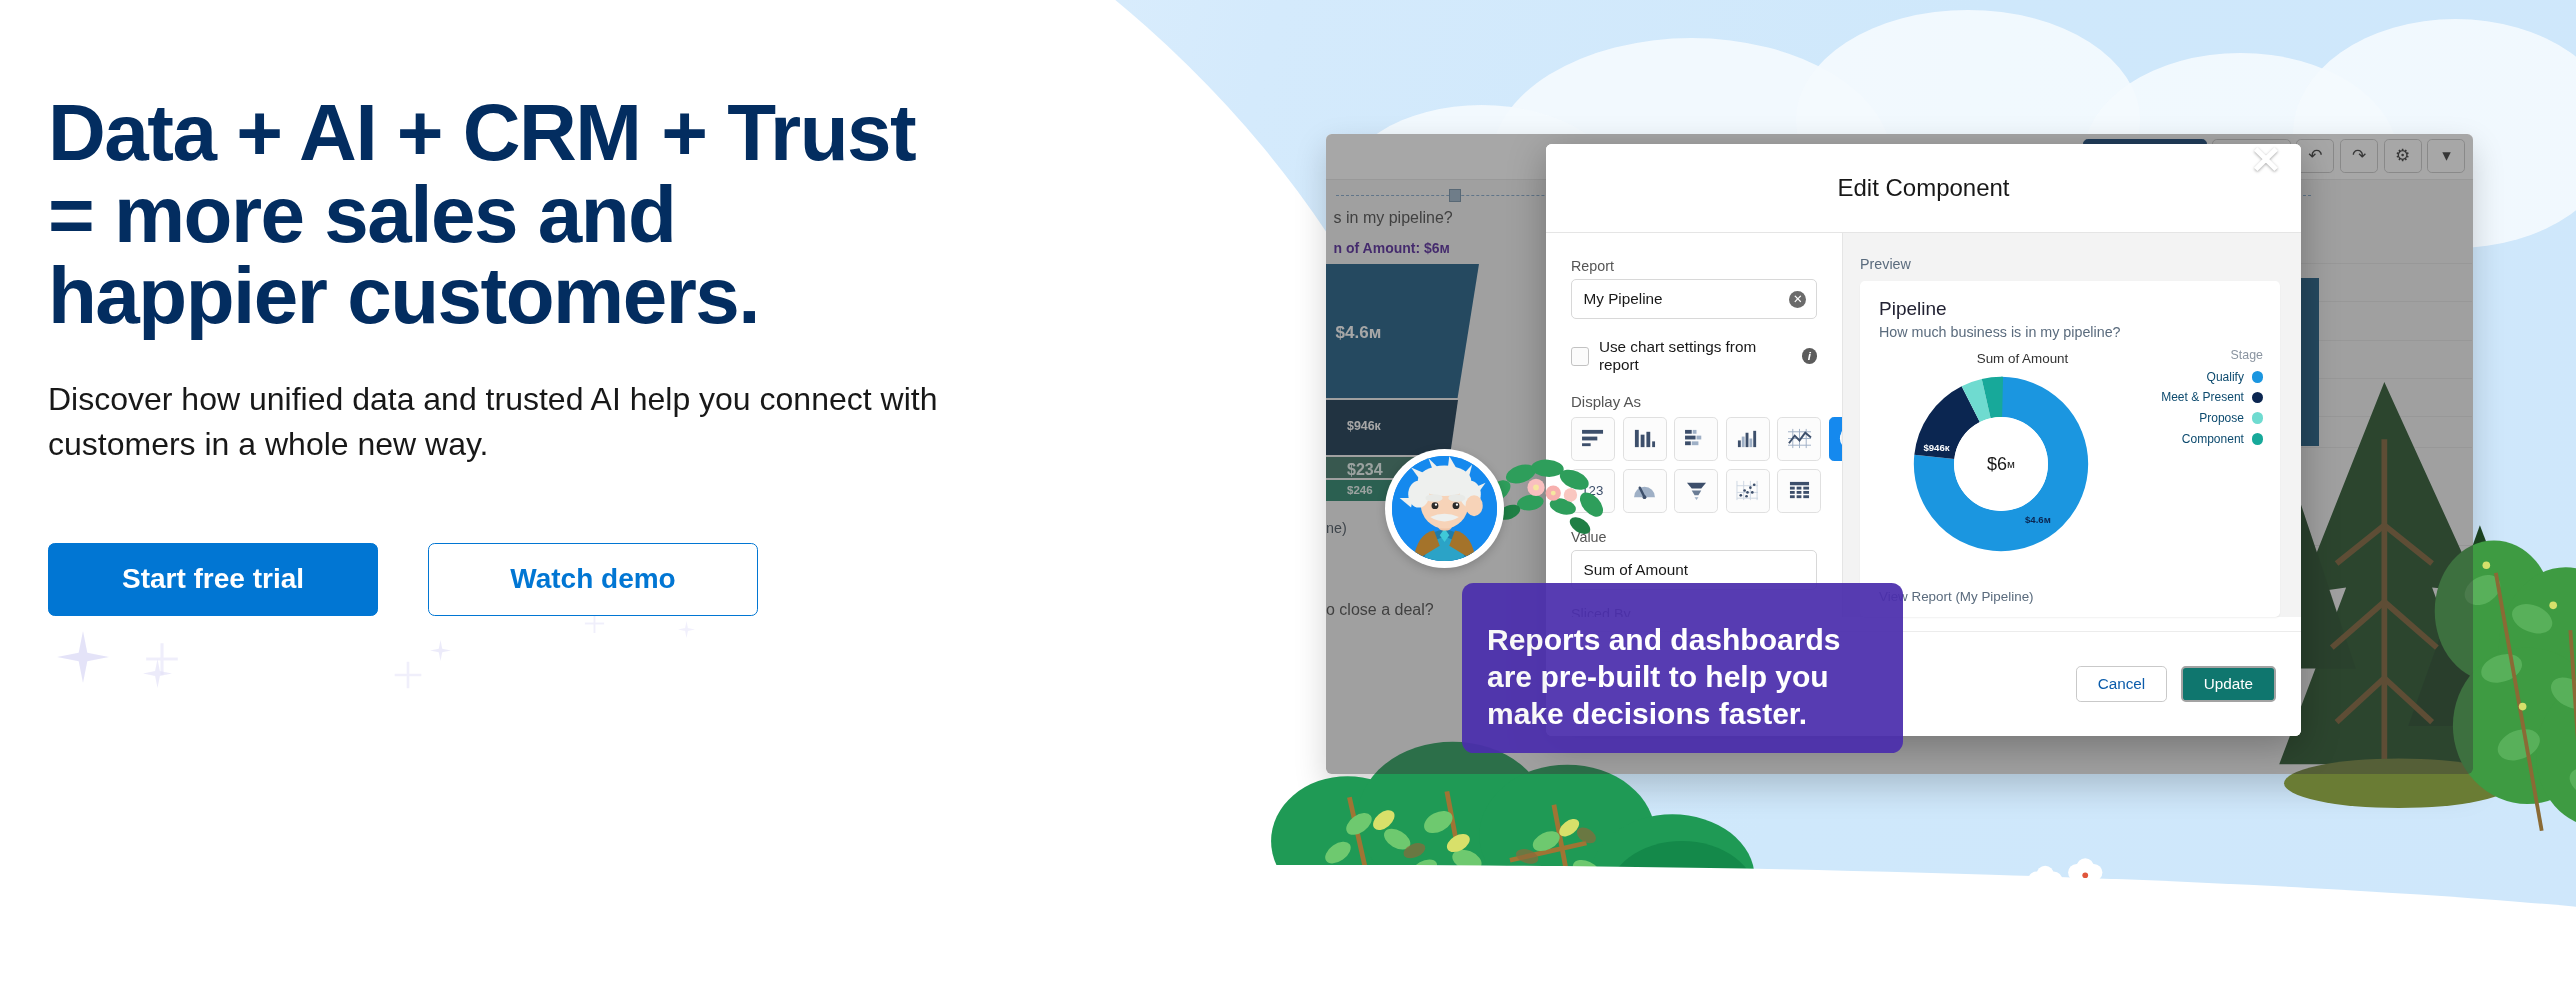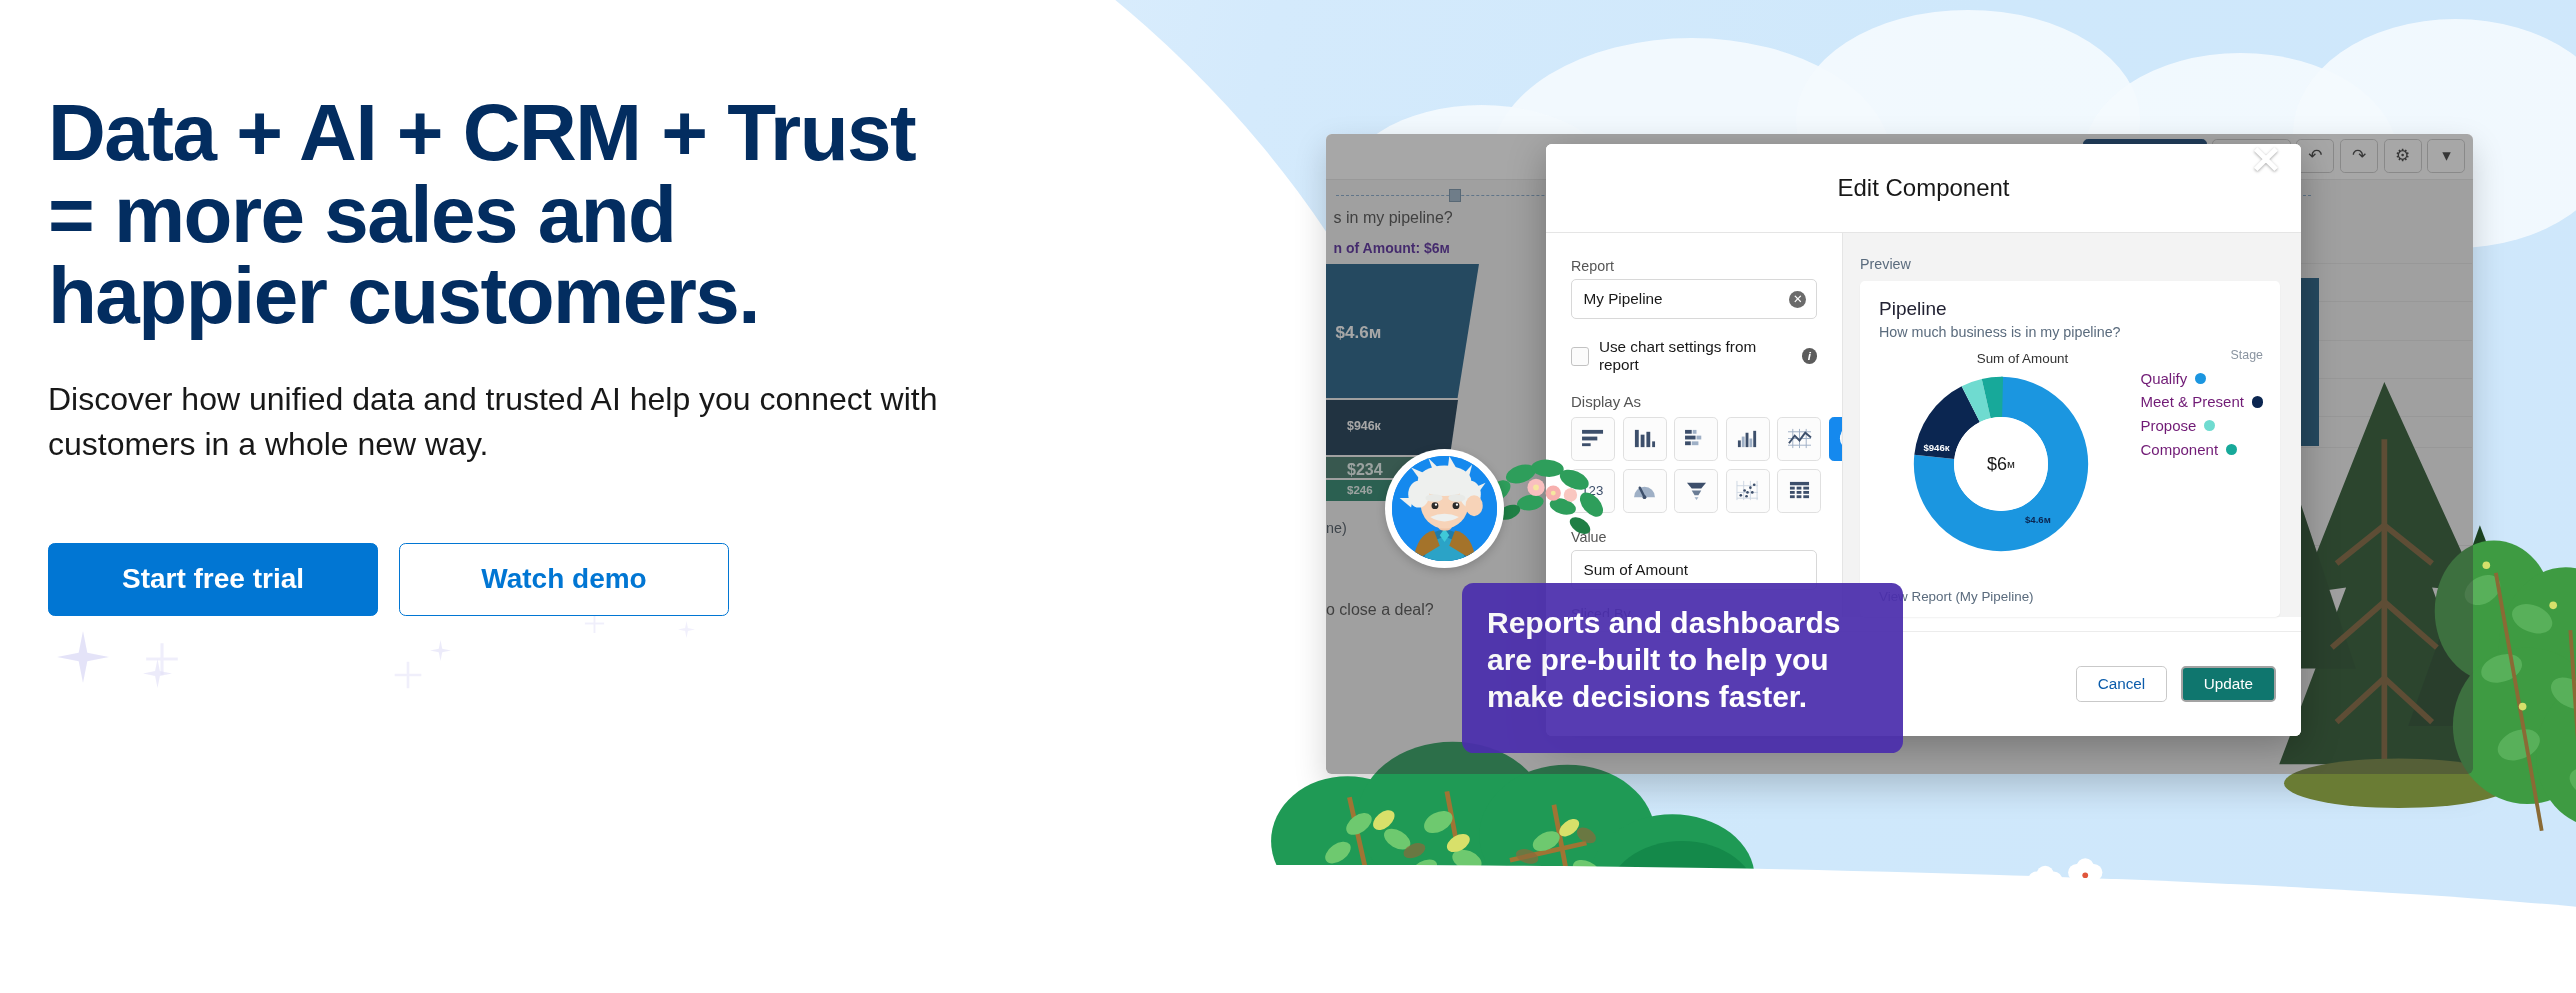--- a/index.html
+++ b/index.html
@@ -60,21 +60,21 @@
     white-space: pre-line;
   }
   .subcopy {
     margin-top: 40px;
     font-size: 32px;
     line-height: 1.42;
     color: #181818;
     max-width: 1156px;
     white-space: pre-line;
   }
-  .cta-row { margin-top: 75px; display: flex; gap: 21px; }
+  .cta-row { margin-top: 75px; display: flex; gap: 50px; }
   .btn {
     height: 73px; min-width: 330px;
     display: inline-flex; align-items: center; justify-content: center;
     font-size: 28px; font-weight: 700; border-radius: 6.7px;
     cursor: pointer; text-decoration: none;
   }
   .btn-primary { background: #0176D3; color:#ffffff; border: 1.9px solid #0176D3; }
   .btn-secondary { background: #ffffff; color:#0176D3; border: 1.9px solid #0176D3; }
 
   
@@ -184,21 +184,21 @@
 
   
   .preview-lbl { font-size:14.3px; color:#5a6b7d; margin-bottom:9.6px; }
   .preview-card { background:#ffffff; border-radius:4.8px; padding:17px 19px; height: 336px; position:relative; box-shadow:0 1px 1.9px rgba(0,0,0,.06); }
   .pv-title { font-size:19px; color:#223; }
   .pv-sub { font-size:14.3px; color:#5a6b7d; margin-top:3.8px; }
   .pv-sum { font-size:13.4px; color:#333; text-align:center; margin-top:11.5px; }
   .pv-link { position:absolute; left:19px; bottom:13.4px; font-size:13.4px; color:#5a6b7d; }
   .legend { position:absolute; right:17px; top:67px; text-align:right; }
   .legend .lg-title { font-size:12.4px; color:#8a94a0; margin-bottom:7.6px; }
-  .lg-row { display:flex; align-items:center; gap:7.6px; margin-bottom:6.7px; font-size:15px; color:#701a75; }
+  .lg-row { display:flex; align-items:center; justify-content:flex-end; gap:7.6px; margin-bottom:6.7px; font-size:12px; color:#0c4a6e; }
   .lg-dot { width:11.5px;height:11.5px;border-radius:50%; }
 
   .donut-wrap { position:absolute; left: 50px; top: 92px; width: 182px; height: 182px; }
   .donut-center {
     position:absolute; inset:0; display:flex; align-items:center; justify-content:center;
     font-size:18px; color:#181818; font-weight:400;
   }
   .donut-center small { font-size:11.5px; }
   .slice-lbl { position:absolute; font-size:9.6px; font-weight:700; }
 
@@ -212,21 +212,21 @@
   }
   .einstein-inner {
     width:100%; height:100%; border-radius:50%;
     background:#1589ee; overflow:hidden; position:relative;
   }
   .callout {
     position:absolute; left: 1462px; top: 583px;
     width: 441px; height: 170px;
     background: #4B2EAD; border-radius: 11.5px;
     z-index: 55; opacity: .93;
-    padding: 21px 25px;
+    padding: 38px 25px;
   }
   .callout-text {
     color:#ffffff; font-size: 30px; line-height:1.24; font-weight:700;
     white-space: pre-line;
   }
 
   
   .foliage { position:absolute; z-index: 12; }
 
   

